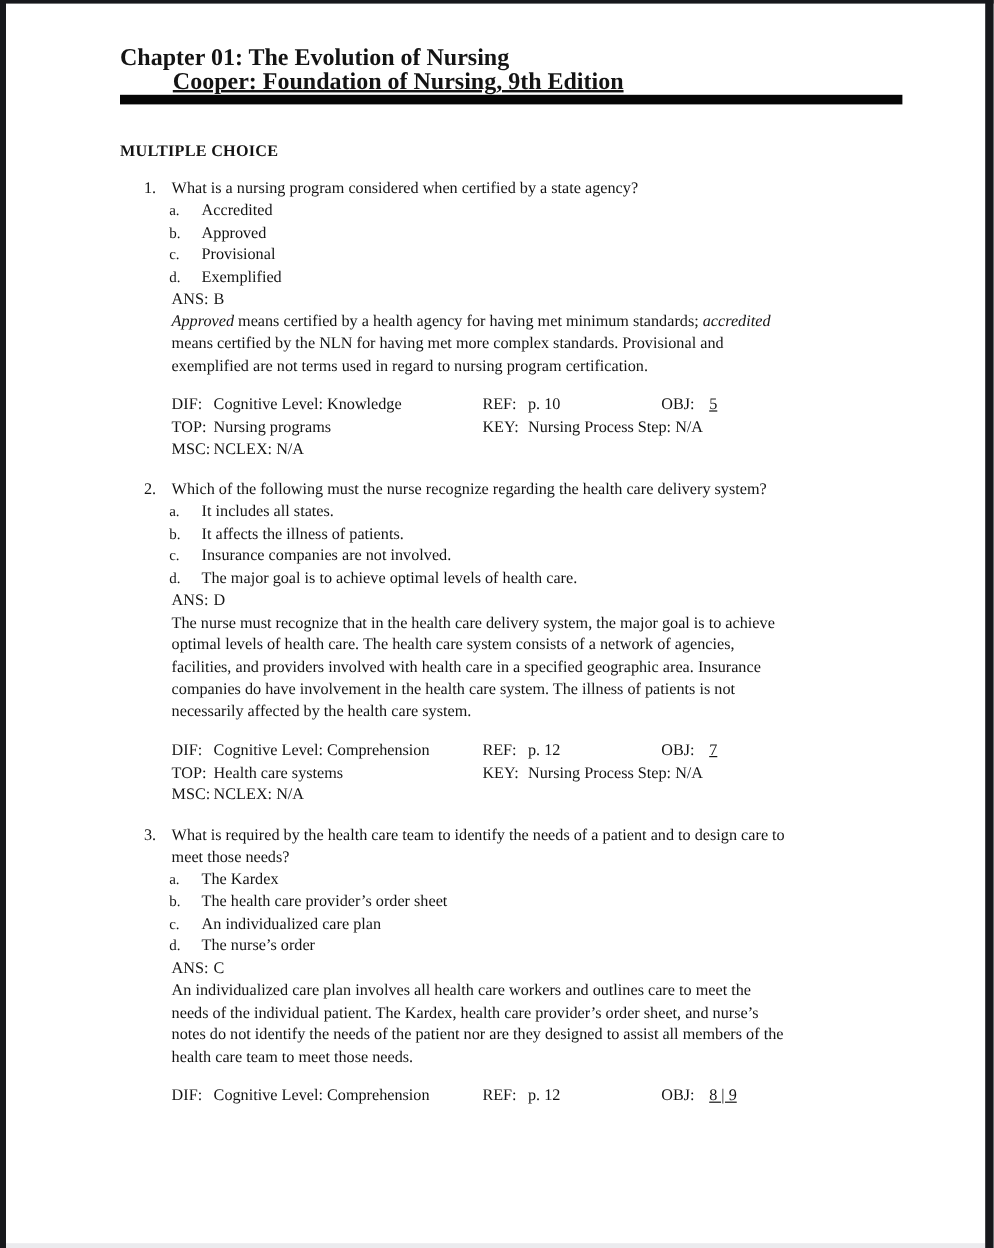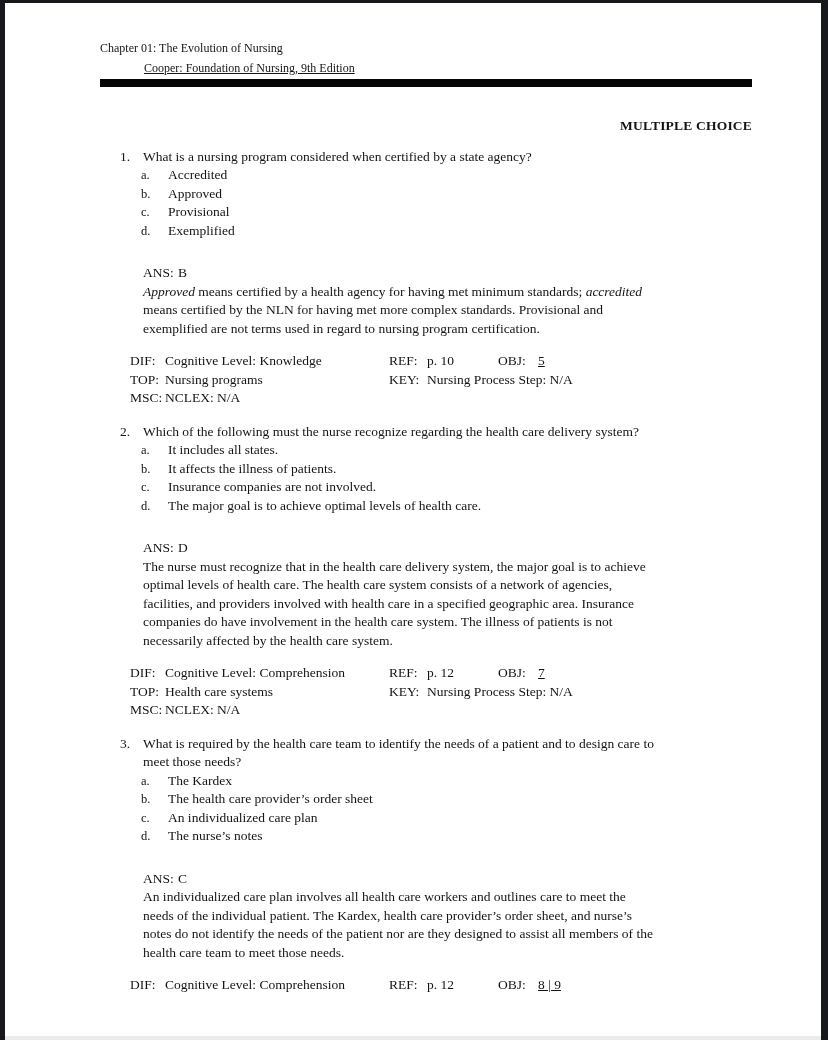--- a/index.html
+++ b/index.html
@@ -13,46 +13,46 @@
   }
   .edge-top    { position:absolute; top:0; left:0; width:100%; height:3px; background:#17181c; z-index:5; }
   .edge-left   { position:absolute; top:0; left:0; width:5px; height:100%; background:#17181c; z-index:5; }
   .edge-right  { position:absolute; top:0; right:0; width:7px; height:100%; background:#17181c; z-index:5; }
   .edge-bottom { position:absolute; bottom:0; left:5px; right:7px; height:4px; background:#ebebee; z-index:4; }
 
   .content {
     position:absolute; left:100px; top:38px; width:652px;
     font-size:13.5px; line-height:18.5px;
   }
-  .doc-title { font-weight:normal; font-size:12px; line-height:20px; white-space:nowrap; }
+  .doc-title { font-weight:bold; font-size:20px; line-height:20px; white-space:nowrap; }
   .doc-title .underlined { text-decoration:underline;margin-left:44px; }
   .header-rule { height:8px; background:#060606; margin-top:1px; width:652px; }
 
-  .section-heading { font-weight:bold; margin-top:30px; letter-spacing:0.2px;text-align:right; }
+  .section-heading { font-weight:bold; margin-top:30px; letter-spacing:0.2px; }
 
   .question { margin-top:15px; }
   .question.first { margin-top:12px; }
   .q-row { display:flex; }
   .q-num { width:23px; margin-left:20px; flex:none; }
   .q-stem { white-space:pre-line; }
 
   .opt-row { display:flex; }
   .opt-letter { width:27px; margin-left:41px; flex:none; font-size:12.5px; }
 
-  .answer-block { margin-left:43px; margin-top:24px; }
+  .answer-block { margin-left:43px; margin-top:0; }
   .ans-label { display:inline-block; width:35px; }
   .rationale { white-space:pre-line; width:614px; }
   .italic { font-style:italic; }
 
-  .meta { margin-left:30px; margin-top:14px; }
+  .meta { margin-left:43px; margin-top:14px; }
   .meta-row { position:relative; height:18.5px; }
   .meta-cell { position:absolute; top:0; white-space:nowrap; }
   .meta-cell.c1 { left:0; }
   .meta-cell.c2 { left:259px; }
-  .meta-cell.c3 { left:368px;text-decoration:underline; }
+  .meta-cell.c3 { left:408px;text-decoration:underline; }
   .meta-label { display:inline-block; }
   .c1 .meta-label { width:35px; }
   .c2 .meta-label { width:38px; }
   .c3 .meta-label { width:40px; }
 </style>
 </head>
 <body>
 
 <div class="edge-top"></div>
 <div class="edge-left"></div>
@@ -203,21 +203,21 @@
       <div class="opt-row">
         <span class="opt-letter">b.</span>
         <div class="opt-text">The health care provider’s order sheet</div>
       </div>
       <div class="opt-row">
         <span class="opt-letter">c.</span>
         <div class="opt-text">An individualized care plan</div>
       </div>
       <div class="opt-row">
         <span class="opt-letter">d.</span>
-        <div class="opt-text">The nurse’s notes</div>
+        <div class="opt-text">The nurse’s order</div>
       </div>
     </div>
     <div class="answer-block">
       <div>
         <span class="ans-label">ANS:</span><span>C</span>
       </div>
       <div class="rationale"><span>An individualized care plan involves all health care workers and outlines care to meet the
 needs of the individual patient. The Kardex, health care provider’s order sheet, and nurse’s
 notes do not identify the needs of the patient nor are they designed to assist all members of the
 health care team to meet those needs.</span></div>

